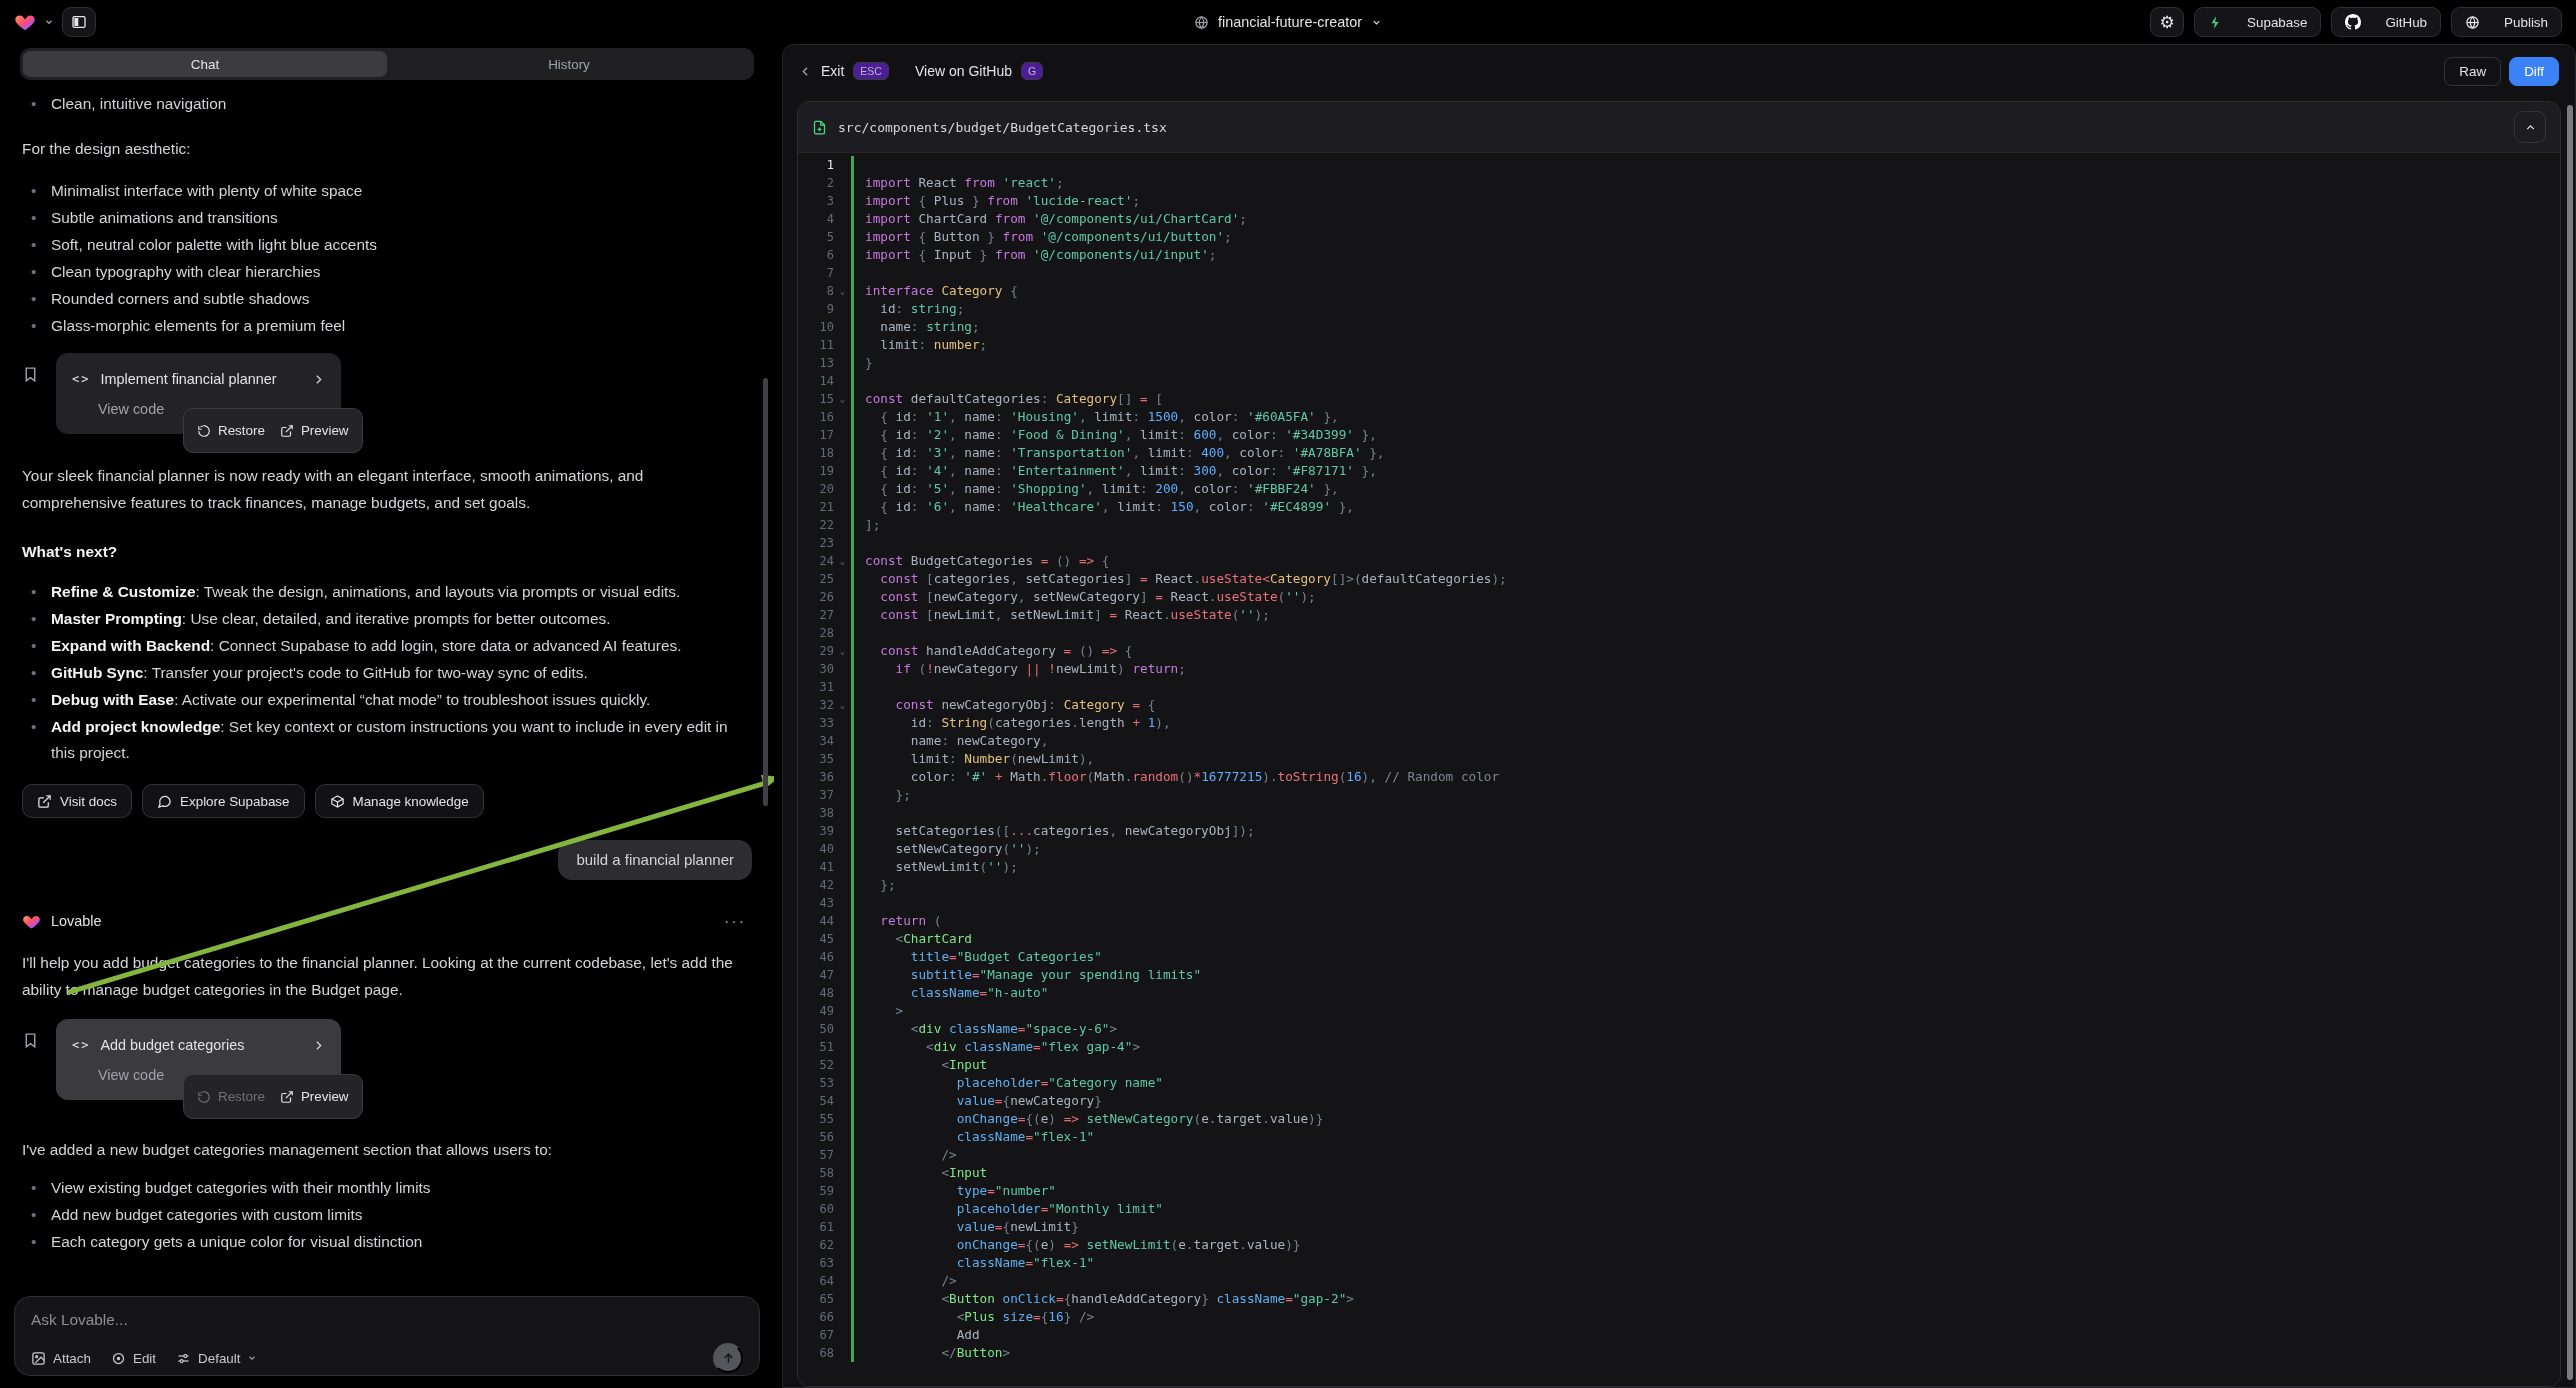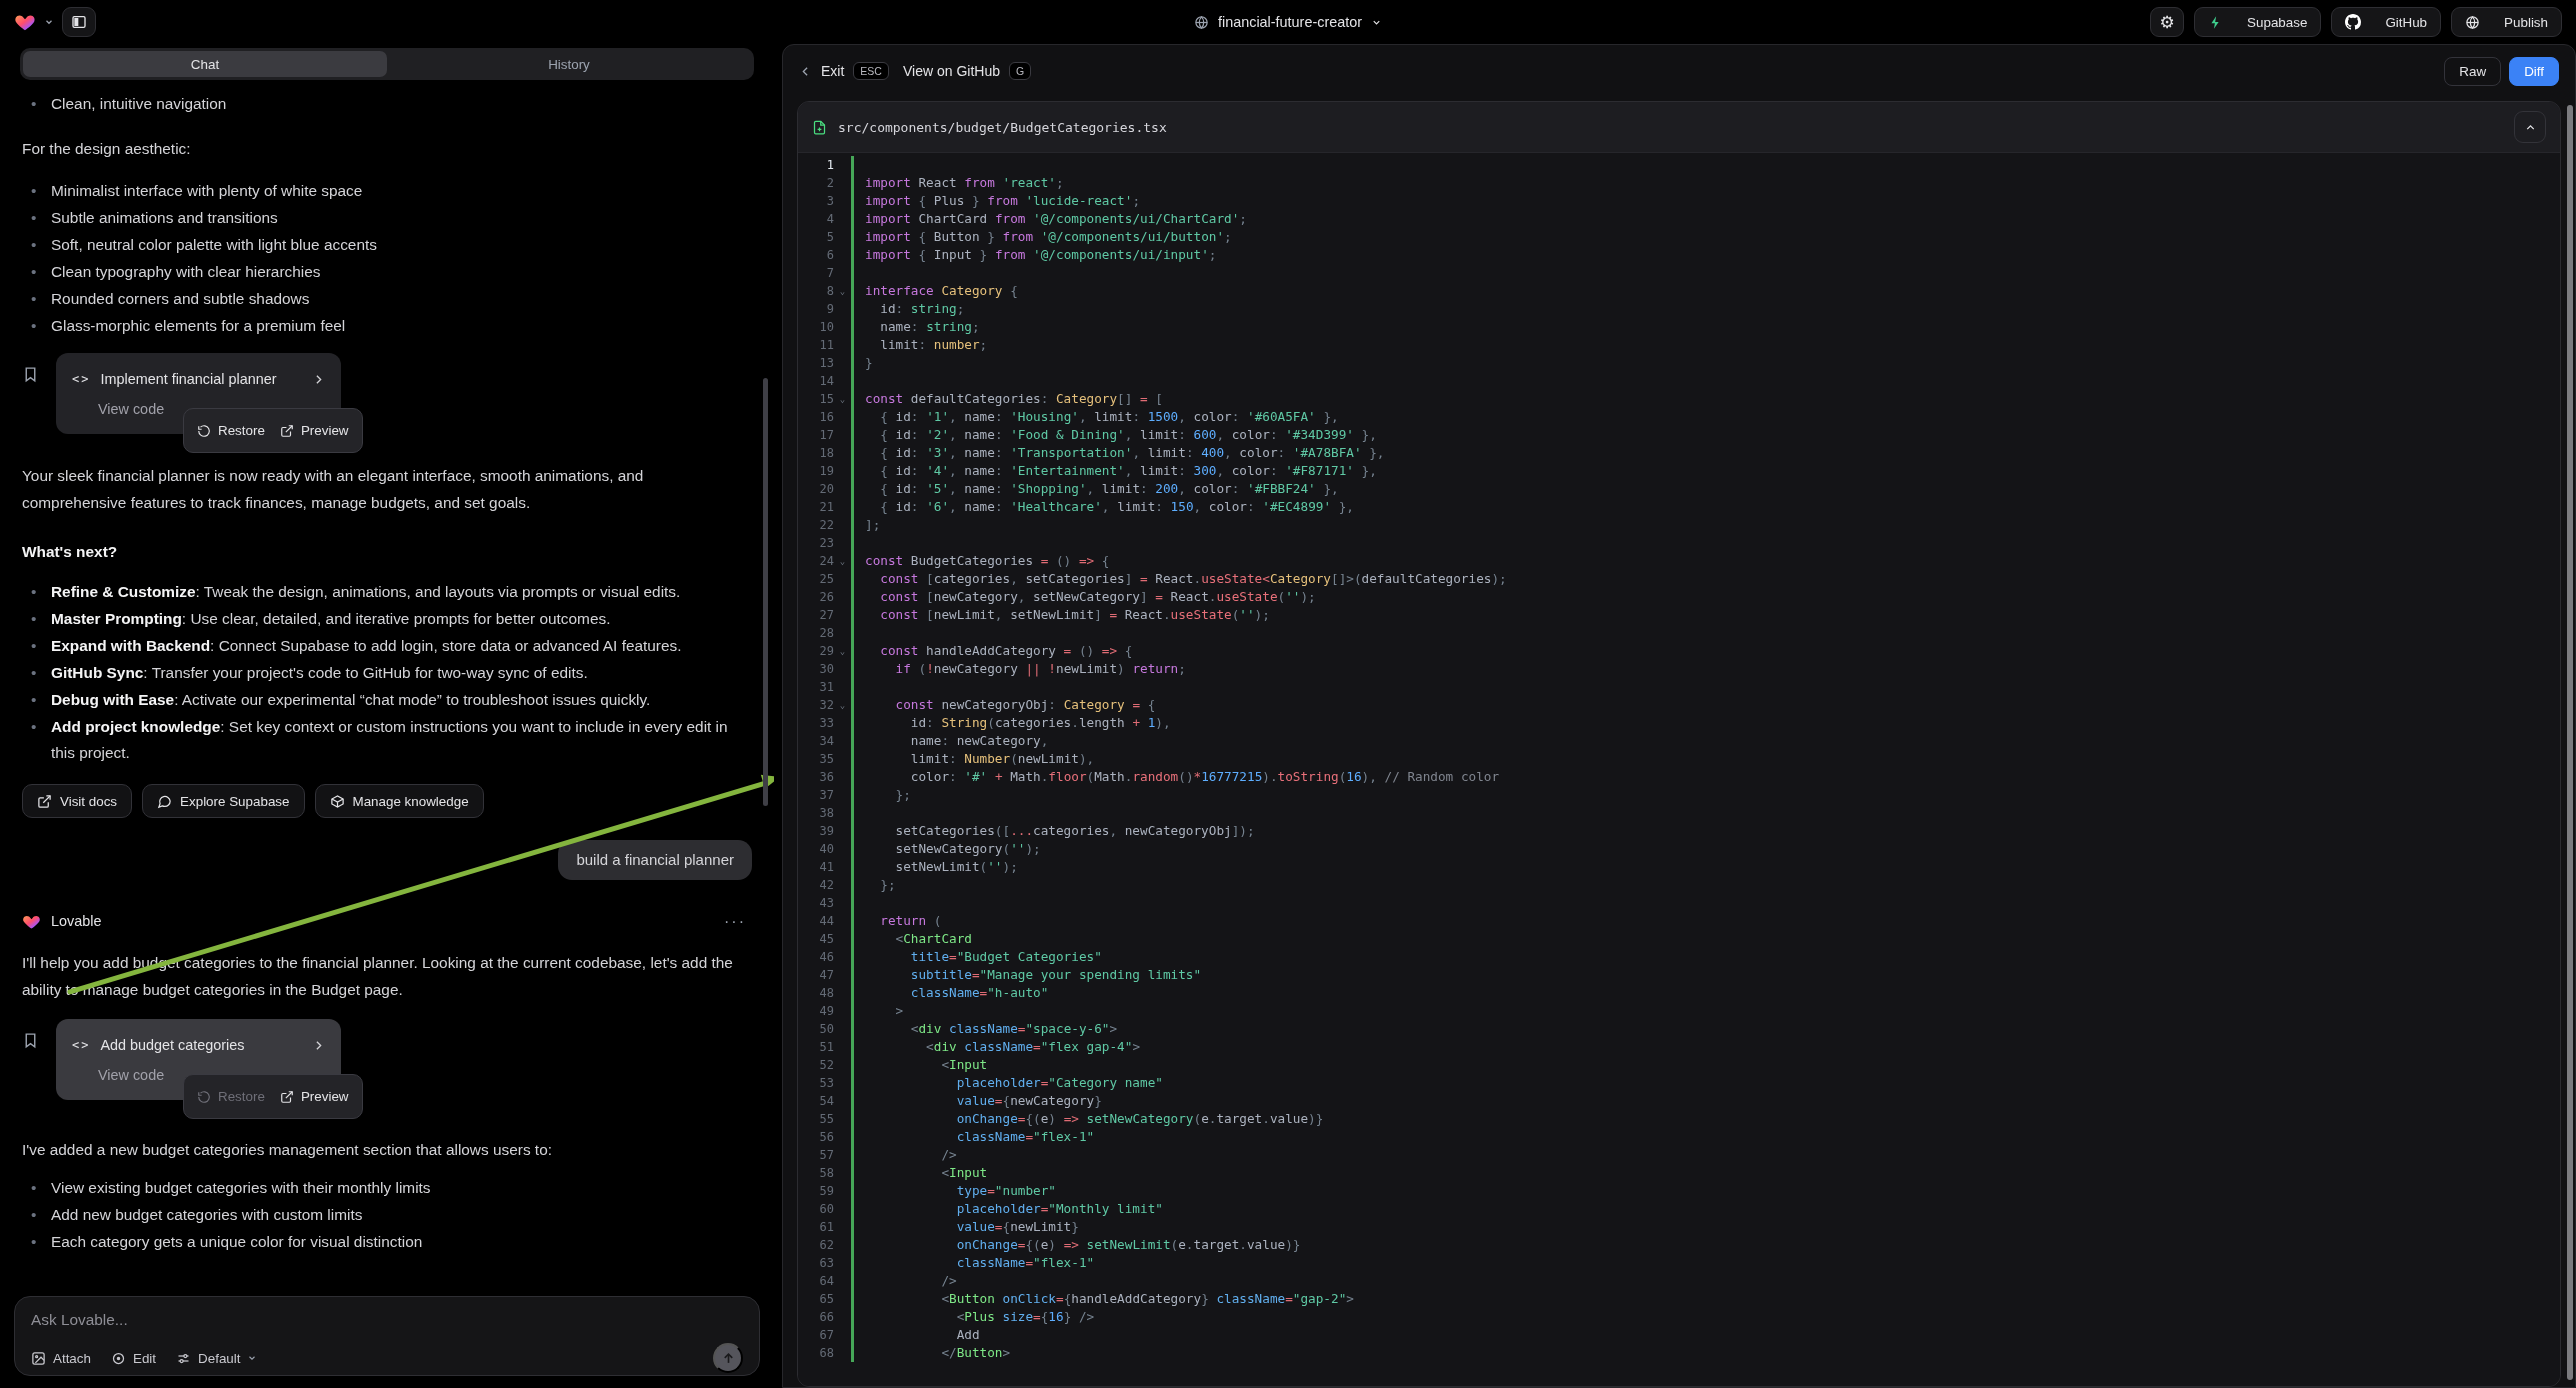--- a/index.html
+++ b/index.html
@@ -68,24 +68,24 @@
   .composer { margin:6px 14px 12px; flex:none; border:1px solid #2E2E33; background:#151517; border-radius:16px; padding:13px 16px 11px; height:80px; }
   .composer-ph { color:#8E8E96; font-size:15.4px; line-height:20px; }
   .composer-row { display:flex; align-items:center; gap:20px; margin-top:13px; color:#C9C9CF; font-size:13.4px; }
   .comp-item { display:flex; align-items:center; gap:7px; }
   .send-btn { margin-left:auto; width:30px; height:30px; border-radius:50%; background:#55555C; display:flex; align-items:center; justify-content:center; color:#1A1A1C; }
   
   .chat-sb { position:absolute; right:6px; top:334px; width:5px; height:428px; background:#3F3F46; border-radius:3px; z-index:6; }
   .arrow-svg { position:absolute; left:0; top:0; pointer-events:none; z-index:5; }
   
   .code-panel { flex:1; margin-left:8px; background:#111113; border:1px solid #27272B; border-radius:12px 12px 0 0; display:flex; flex-direction:column; position:relative; overflow:hidden; }
-  .code-head { height:52px; display:flex; align-items:center; padding:0 16px; font-size:14px; color:#E4E4E7; flex:none; }
+  .code-head { height:52px; display:flex; align-items:center; padding:0 16px; gap:12px; font-size:14px; color:#E4E4E7; flex:none; }
   .exit-group, .vog-group { display:flex; align-items:center; gap:9px; }
   .vog-group { margin-left:14px; }
-  kbd.badge { border:1px solid #3A3A40; border-radius:6px; padding:2px 6px; font-size:10.5px; color:#B9B9C0; background:#000000; font-family:"Liberation Sans",sans-serif; }
+  kbd.badge { border:1px solid #3A3A40; border-radius:6px; padding:2px 6px; font-size:10.5px; color:#B9B9C0; background:#4c1d95; font-family:"Liberation Sans",sans-serif; }
   .head-right { margin-left:auto; display:flex; gap:8px; }
   .raw-btn { border:1px solid #33333A; background:transparent; border-radius:8px; padding:6px 14px; font-size:13.4px; color:#E4E4E7; }
   .diff-btn { border:1px solid #3B82F6; background:#3B82F6; border-radius:8px; padding:6px 14px; font-size:13.4px; color:#fff; }
   .file-card { margin:4px 14px 0; border:1px solid #2C2C31; border-radius:12px; background:#19191C; flex:1; display:flex; flex-direction:column; overflow:hidden; }
   .file-head { display:flex; align-items:center; gap:11px; padding:9px 14px; border-bottom:1px solid #26262B; background:#1D1D21; flex:none; }
   .file-path { font-family:"DejaVu Sans Mono",monospace; font-size:13px; color:#D6D6DC; }
   .collapse-btn { margin-left:auto; width:32px; height:32px; border:1px solid #333339; border-radius:9px; display:flex; align-items:center; justify-content:center; color:#E4E4E7; background:transparent; }
   .code-body { flex:1; background:#141417; padding-top:3px; overflow:hidden; font-family:"DejaVu Sans Mono",monospace; font-size:12.7px; }
   .code-line { display:flex; height:18px; line-height:18px; white-space:pre; }
   .ln { width:36px; text-align:right; color:#646B76; flex:none; font-size:12px; }

